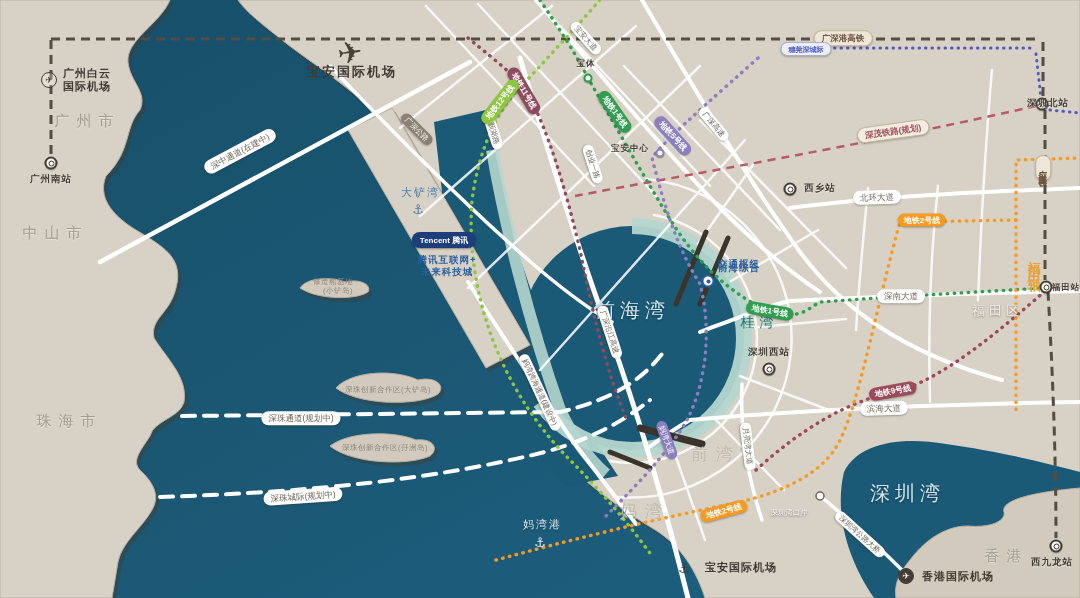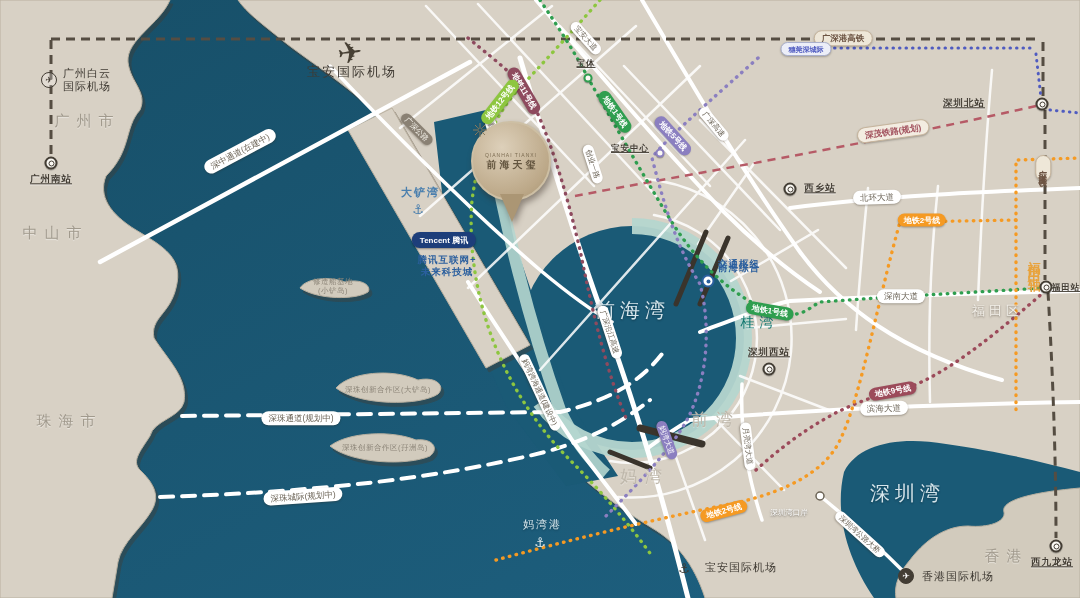--- a/index.html
+++ b/index.html
@@ -6,21 +6,21 @@
   #map{position:relative;width:1080px;height:598px;overflow:hidden;background:#d8d1c5;
        font-family:"Liberation Sans","DejaVu Sans",sans-serif;}
   #map svg{position:absolute;left:0;top:0;}
   .land{fill:#d8d1c5;stroke:#b9b0a0;stroke-width:1;filter:drop-shadow(3px 4px 0 rgba(70,58,45,.38));}
   .land2{fill:#d2cbbd;}
   .waterfill{fill:#1a5a76;}
   .lbl{position:absolute;transform:translate(-50%,-50%);white-space:nowrap;line-height:1.2;}
   .region{color:#a19a8d;font-size:15px;letter-spacing:7px;padding-left:7px;text-shadow:0 1px 1px rgba(255,255,255,.55);}
   .region.white{color:#f2efe8;text-shadow:0 1px 2px rgba(60,50,40,.5);}
   .smallarea{color:#0f766e;font-size:14px;letter-spacing:5px;padding-left:5px;}
-  .palearea{color:#beb7aa;font-size:17px;letter-spacing:8px;padding-left:8px;text-shadow:0 1px 1px rgba(255,255,255,.4);}
+  .palearea{color:#beb7aa;font-size:17px;letter-spacing:8px;padding-left:8px;text-shadow:0 1px 1px rgba(255,255,255,.4);margin-top:35px;}
   .waterlbl{color:#d7e6ec;font-size:20px;letter-spacing:5px;padding-left:5px;text-shadow:0 1px 2px rgba(0,25,35,.45);}
   .waterlbl.sm{font-size:11px;letter-spacing:2px;}
   .vert{writing-mode:vertical-rl;letter-spacing:6px;padding:6px 0 0 0;}
   .axis{color:#e8a33d;font-size:13px;font-weight:bold;}
   .pill{position:absolute;background:#fff;color:#6b6356;font-size:8.5px;line-height:1;padding:2.5px 7px;
         border-radius:9px;box-shadow:0 1px 2px rgba(50,40,30,.35);white-space:nowrap;transform:translate(-50%,-50%);}
   .pill.sm{font-size:7.5px;padding:1.5px 5px;}
   .pill.dark{background:#8a8174;color:#f4f1e9;}
   .pill.violet{background:#8b7fc0;color:#fff;}
   .mpill{position:absolute;color:#fff;font-size:8px;font-weight:bold;line-height:1;padding:2.5px 6px;border-radius:8px;
@@ -31,36 +31,36 @@
          padding:2.5px 7px;border-radius:9px;border:1px solid #c6b49c;white-space:nowrap;
          transform:translate(-50%,-50%);box-shadow:0 1px 2px rgba(0,0,0,.25);}
   .rpill.vpill{writing-mode:vertical-rl;padding:7px 2.5px;letter-spacing:2px;}
   .rpill.redtext{color:#a2525e;background:#f3ece1;}
   .rpill.bluetext{color:#4f5bc0;background:#eceef8;border-color:#aab0cc;font-size:7px;}
   .stn{position:absolute;width:13px;height:13px;border:2px solid #433d34;border-radius:50%;background:#fbf9f4;
        transform:translate(-50%,-50%);box-shadow:0 1px 1px rgba(0,0,0,.3);box-sizing:border-box;}
   .stn::after{content:"";position:absolute;inset:1.5px;border:1px solid #433d34;border-radius:50%;}
   .stn.sm{width:9px;height:9px;border-width:2px;}
   .stn.sm::after{display:none;}
-  .stnlbl{font-size:9.5px;color:#433d34;font-weight:bold;letter-spacing:1px;text-shadow:0 1px 1px rgba(255,255,255,.6);text-decoration:underline;}
+  .stnlbl{font-size:9.5px;color:#433d34;font-weight:bold;letter-spacing:1px;text-shadow:0 1px 1px rgba(255,255,255,.6);}
   .stnlbl.tiny{font-size:8.5px;}
   .bluetxt{color:#2b5f9e;font-weight:bold;font-size:9.5px;letter-spacing:1px;}
   .icon{position:absolute;transform:translate(-50%,-50%);line-height:1;}
   .abadge{width:16px;height:16px;border:1.5px solid #433d34;border-radius:50%;display:flex;align-items:center;
           justify-content:center;font-size:9px;color:#433d34;background:rgba(255,255,255,.25);box-sizing:border-box;}
   .abadge.dark{background:#433d34;color:#fff;}
   .bigplane{font-size:30px;color:#474034;}
   .anchor{font-size:13px;}
   .tpill{position:absolute;transform:translate(-50%,-50%);background:#1d3e7a;color:#fff;font-size:8px;font-weight:bold;
          padding:2.5px 8px;border-radius:9px;white-space:nowrap;box-shadow:0 1px 2px rgba(0,0,0,.35);}
   .hub{position:absolute;width:13px;height:13px;border:2px solid #2b5f9e;border-radius:50%;background:#fff;
        transform:translate(-50%,-50%);box-sizing:border-box;}
   .hub::after{content:"";position:absolute;inset:2.5px;background:#2b5f9e;border-radius:50%;}
-  .darktxt{color:#3f3a33;font-weight:normal;font-size:11px;letter-spacing:1px;}
-  .island-lbl{color:#8d8679;font-size:7.5px;letter-spacing:.5px;text-align:center;line-height:1.25;}
+  .darktxt{color:#3f3a33;font-weight:bold;font-size:11px;letter-spacing:1px;}
+  .island-lbl{color:#8d8679;font-size:7.5px;letter-spacing:.5px;text-align:right;line-height:1.25;}
   .chk{color:#fff;font-size:7.5px;text-shadow:0 1px 2px rgba(0,0,0,.55);}
   .pin{position:absolute;left:512px;top:121px;width:82px;transform:translateX(-50%);
        filter:drop-shadow(2px 4px 3px rgba(50,40,30,.45));}
   .pin-head{width:80px;height:80px;border-radius:50%;border:2px solid #cdbfa4;box-sizing:border-box;
             background:radial-gradient(circle at 38% 32%,#ddd0ba,#bca888 70%,#a6916f);
             display:flex;flex-direction:column;align-items:center;justify-content:center;}
   .pin-tail{width:24px;height:28px;margin:-7px auto 0;background:#ab9674;clip-path:polygon(0 0,100% 0,50% 100%);}
   .pin-en{font-size:5px;color:#7d6d52;letter-spacing:1px;margin-top:2px;white-space:nowrap;}
   .pin-cn{font-size:10px;color:#63553f;font-weight:bold;letter-spacing:3px;padding-left:3px;white-space:nowrap;}
 </style>
@@ -179,21 +179,21 @@
   <div class="lbl region" style="left:66px;top:421px">珠海市</div>
   <div class="lbl region white" style="left:994px;top:311px;font-size:13px;letter-spacing:4px">福田区</div>
   <div class="lbl region" style="left:1003px;top:556px">香港</div>
   <div class="lbl smallarea" style="left:757px;top:322px">桂湾</div>
   <div class="lbl palearea" style="left:712px;top:420px">前湾</div>
   <div class="lbl palearea" style="left:641px;top:477px">妈湾</div>
   <div class="lbl axis vert" style="left:1034px;top:259px">福田中轴</div>
 
   <div class="lbl waterlbl" style="left:630px;top:310px">前海湾</div>
   <div class="lbl waterlbl" style="left:905px;top:493px">深圳湾</div>
-  <div class="lbl waterlbl sm" style="left:418px;top:193px;color:#4a7fae;font-weight:bold;text-shadow:none">大铲湾</div>
+  <div class="lbl waterlbl sm" style="left:418px;top:193px;color:#4a7fae;font-weight:normal;text-shadow:none">大铲湾</div>
   <span class="icon anchor" style="left:418px;top:209px;color:#4a7fae">⚓</span>
   <div class="lbl waterlbl sm" style="left:540px;top:525px">妈湾港</div>
   <span class="icon anchor" style="left:540px;top:542px;color:#dfe9ec">⚓</span>
 
   <span class="icon abadge" style="left:49px;top:80px">✈</span>
   <div class="lbl darktxt" style="left:63px;top:80px;transform:translate(0,-50%);text-align:left">
     <div>广州白云</div>
     <div>国际机场</div>
   </div>
   <span class="icon stn" style="left:51px;top:163px"></span>
@@ -228,21 +228,21 @@
   <span class="stn sm" style="left:588px;top:78px;border-color:#2f9e4f"></span>
   <div class="lbl stnlbl tiny" style="left:586px;top:63px">宝体</div>
 
   <span class="stn sm" style="left:660px;top:153px;border-color:#8b7fc0"></span>
   <div class="lbl stnlbl tiny" style="left:630px;top:148px">宝安中心</div>
 
   <span class="stn" style="left:790px;top:189px"></span>
   <div class="lbl stnlbl" style="left:820px;top:188px">西乡站</div>
 
   <span class="stn" style="left:1042px;top:104px"></span>
-  <div class="lbl stnlbl" style="left:964px;top:103px">深圳北站</div>
+  <div class="lbl stnlbl" style="left:1048px;top:103px">深圳北站</div>
 
   <span class="stn" style="left:1046px;top:287px"></span>
   <div class="lbl stnlbl tiny" style="left:1066px;top:287px">福田站</div>
 
   <div class="lbl stnlbl" style="left:769px;top:352px">深圳西站</div>
   <span class="stn" style="left:769px;top:369px"></span>
 
   <span class="stn" style="left:1056px;top:546px"></span>
   <div class="lbl stnlbl" style="left:1052px;top:562px">西九龙站</div>
 
@@ -270,27 +270,14 @@
 
   <div class="mpill m-green" style="left:615px;top:112px;transform:translate(-50%,-50%) rotate(55deg)">地铁1号线</div>
   <div class="mpill m-green" style="left:770px;top:311px;transform:translate(-50%,-50%) rotate(10deg)">地铁1号线</div>
   <div class="mpill m-violet" style="left:673px;top:136px;transform:translate(-50%,-50%) rotate(48deg)">地铁5号线</div>
   <div class="mpill m-maroon" style="left:524px;top:91px;transform:translate(-50%,-50%) rotate(60deg)">地铁11号线</div>
   <div class="mpill m-ltgreen" style="left:500px;top:102px;transform:translate(-50%,-50%) rotate(-52deg)">地铁12号线</div>
   <div class="mpill m-wine" style="left:893px;top:391px;transform:translate(-50%,-50%) rotate(-10deg)">地铁9号线</div>
   <div class="mpill m-orange" style="left:922px;top:220px">地铁2号线</div>
   <div class="mpill m-orange" style="left:724px;top:511px;transform:translate(-50%,-50%) rotate(-15deg)">地铁2号线</div>
 
-  <div class="pin">
-    <div class="pin-head">
-      <svg width="18" height="18" viewBox="0 0 18 18">
-        <g stroke="#8a7a5c" stroke-width="1" fill="none">
-          <circle cx="9" cy="9" r="2.2"></circle>
-          <path d="M9 2v4M9 12v4M2 9h4M12 9h4M4 4l2.8 2.8M14 4l-2.8 2.8M4 14l2.8-2.8M14 14l-2.8-2.8"></path>
-        </g>
-      </svg>
-      <div class="pin-en">QIANHAI TIANXI</div>
-      <div class="pin-cn">前海天玺</div>
-    </div>
-    <div class="pin-tail"></div>
-  </div>
 
 </div>
 
 </body></html>

